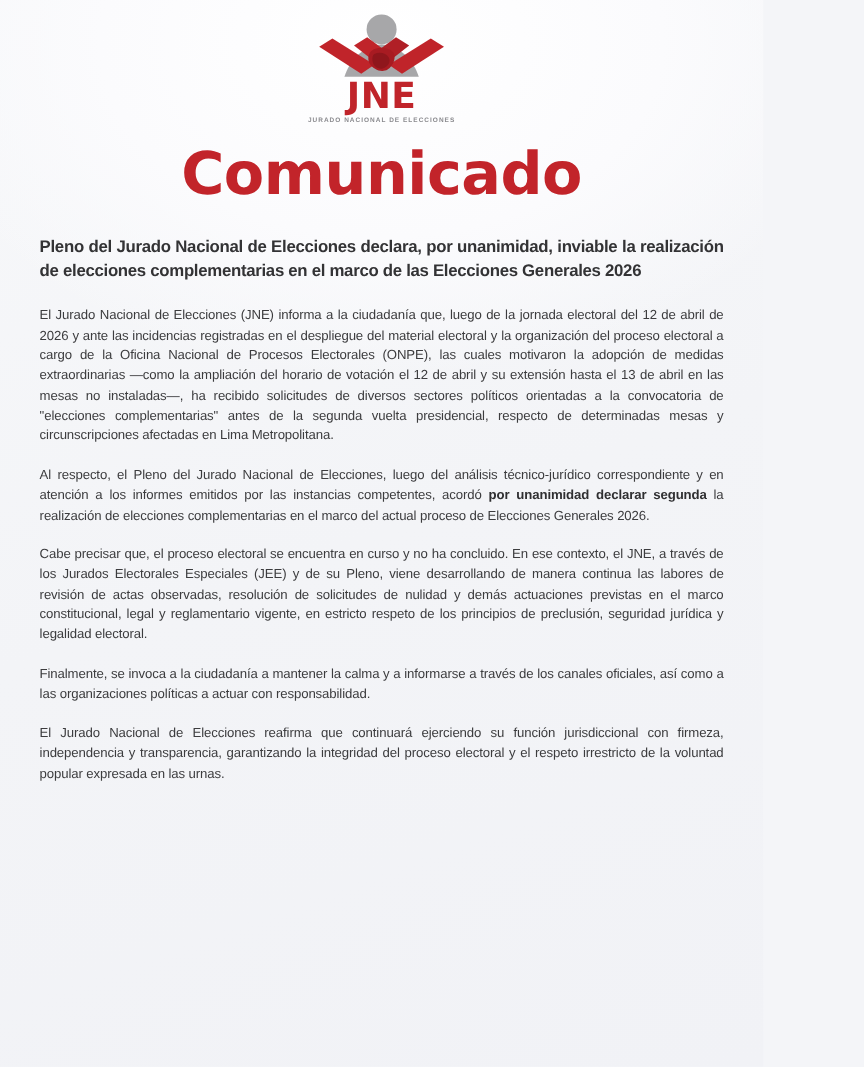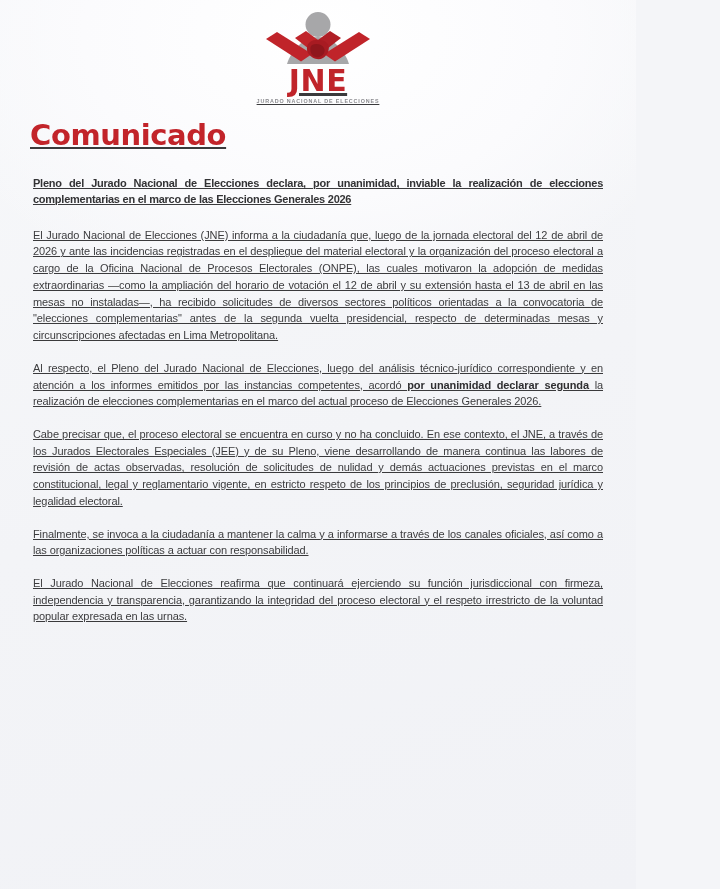--- a/index.html
+++ b/index.html
@@ -19,21 +19,20 @@
   .page {
     position: relative;
     width: 636px;
     height: 889px;
     box-sizing: border-box;
     background:
       radial-gradient(ellipse 520px 360px at 50% 4%, #ffffff 0%, #fbfbfd 45%, rgba(244,245,248,0) 78%),
       linear-gradient(160deg, #f7f8fa 0%, #f3f4f7 50%, #f1f2f6 100%);
     padding: 0 30px;
     overflow: hidden;
-    text-decoration: underline;
   }
 
   
   .logo-block {
     padding-top: 8px;
     display: flex;
     flex-direction: column;
     align-items: center;
   }
   .logo-mark {
@@ -55,32 +54,32 @@
     font-size: 5.4px;
     letter-spacing: 0.85px;
     color: #8a8a8e;
     font-weight: bold;
     line-height: 1;
   }
 
   
   .comunicado {
     margin-top: 17px;
-    text-align: left;
-    font-size: 29px;
+    text-align: center;
+    font-size: 49px;
     font-weight: bold;
     color: #c2242a;
     letter-spacing: -0.4px;
     line-height: 1;
     font-family: "DejaVu Sans", sans-serif;
   }
 
   .headline {
     margin: 26px 3px 0 3px;
-    font-size: 11px;
+    font-size: 14px;
     font-weight: bold;
     line-height: 1.38;
     color: #333335;
     text-align: justify;
     text-justify: inter-word;
     letter-spacing: -0.25px;
   }
 
   
   .body-copy {

